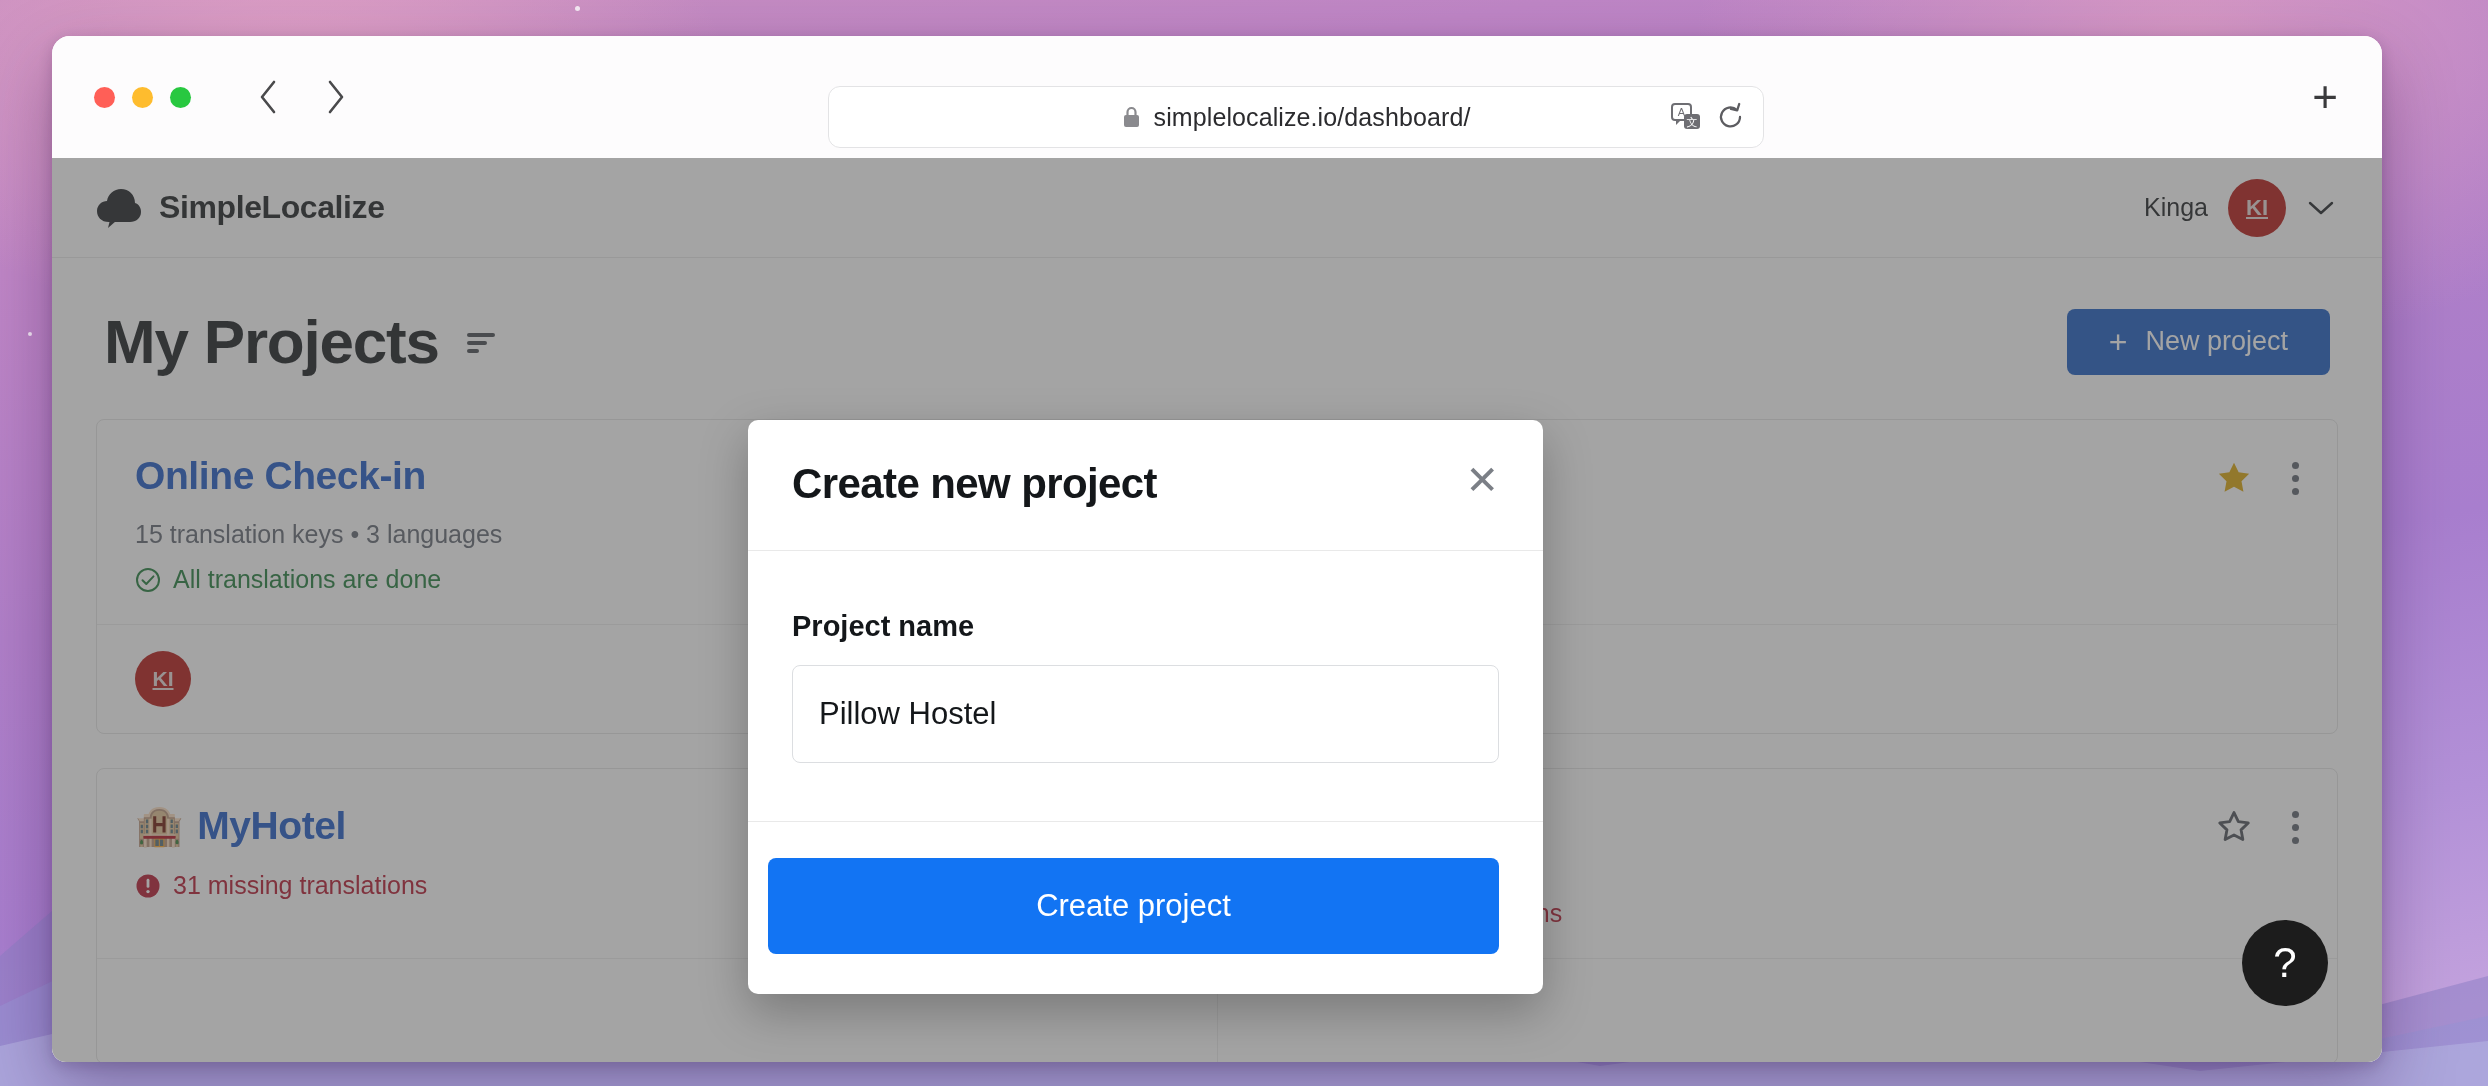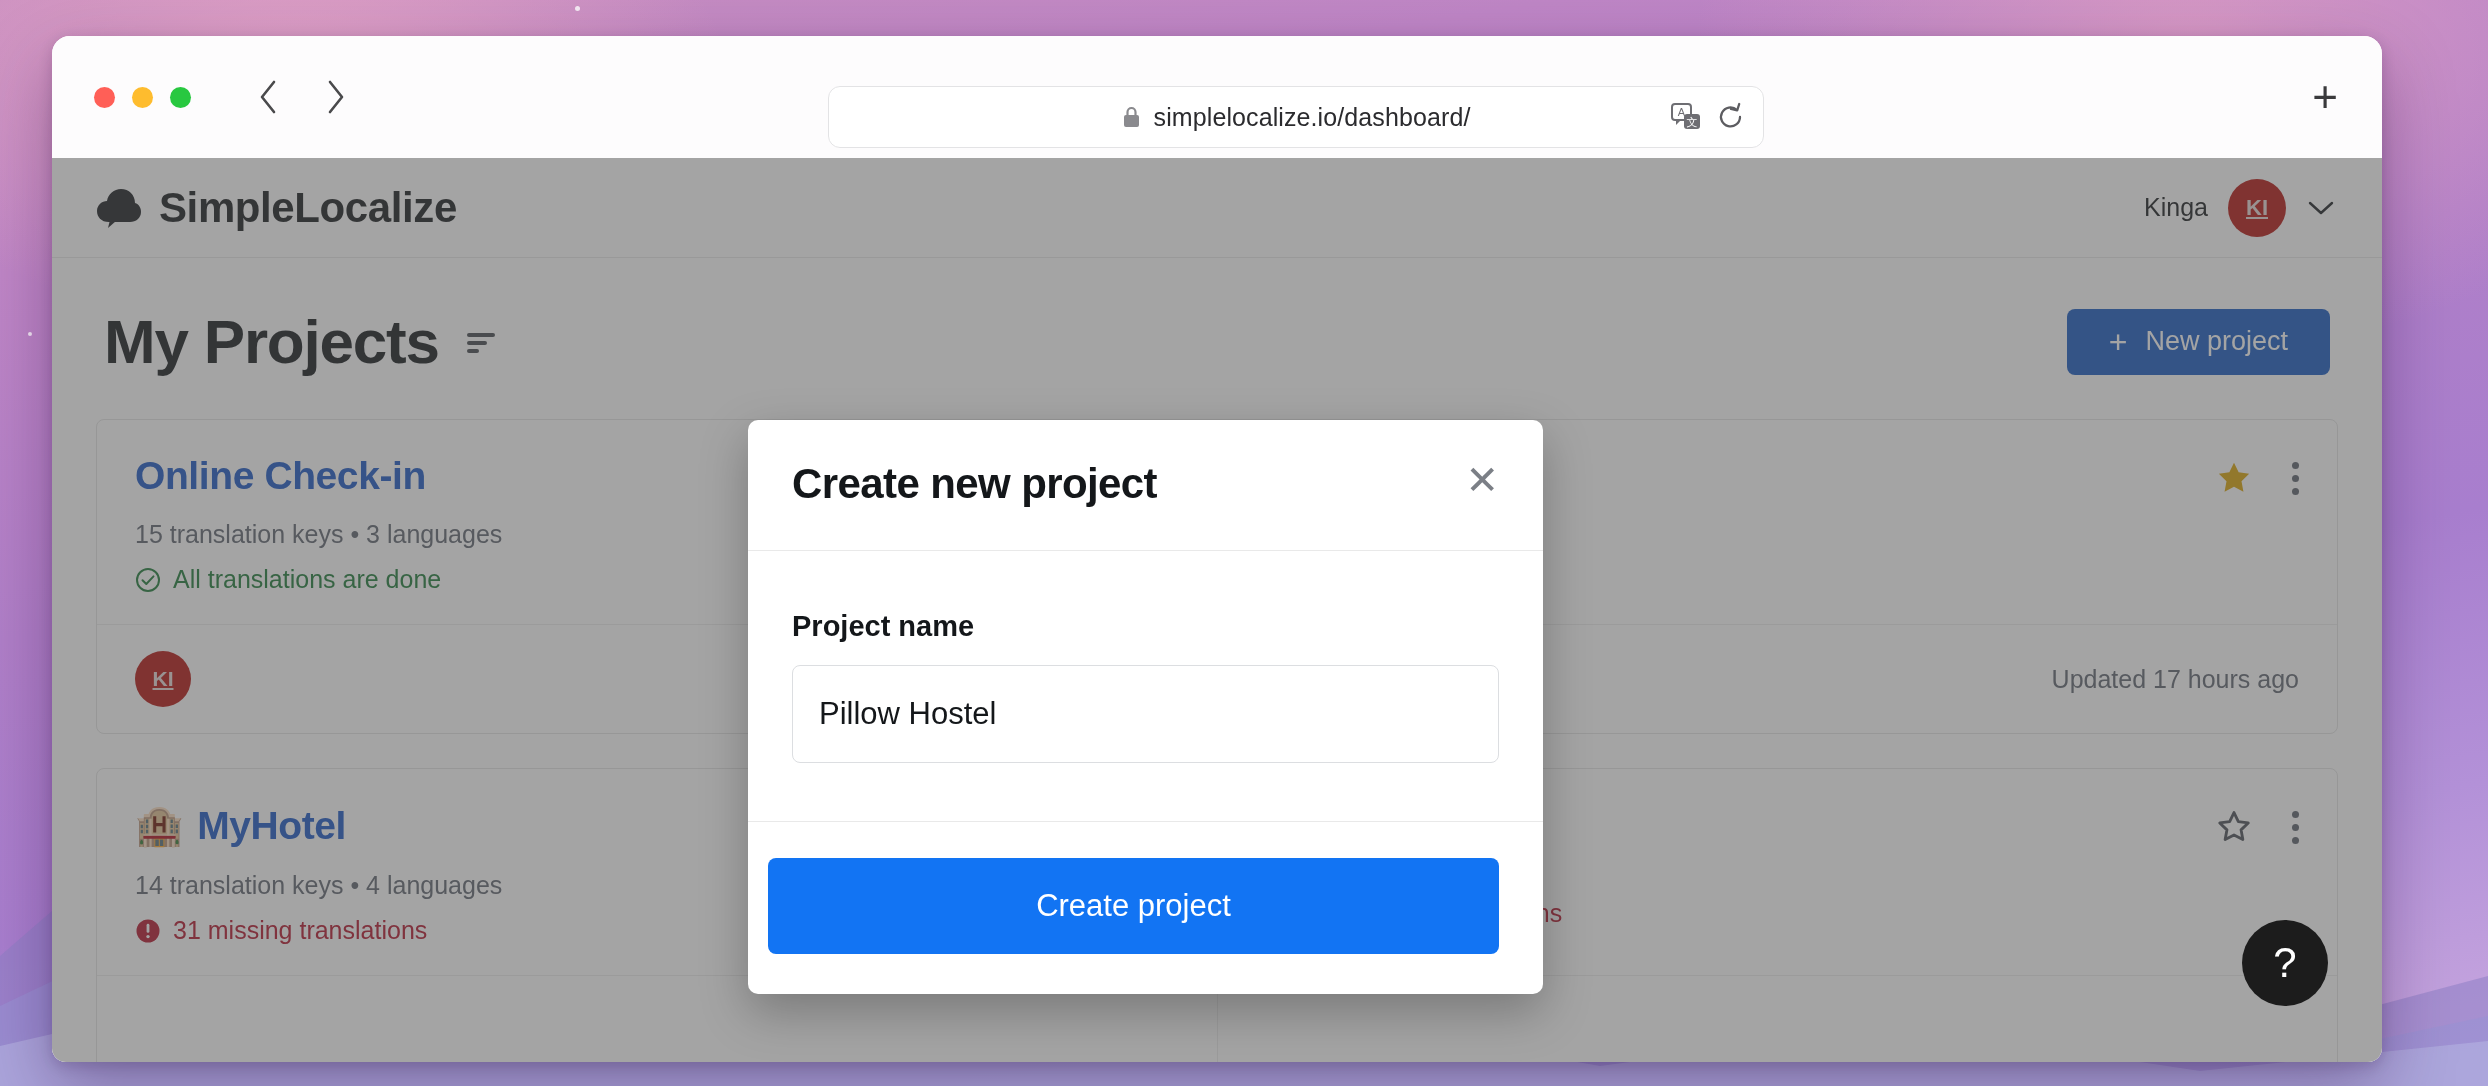--- a/index.html
+++ b/index.html
@@ -88,21 +88,21 @@
   .app { position: absolute; inset: 0; }
 
   .app-header {
     height: 100px;
     border-bottom: 1px solid #e8e8e8;
     display: flex; align-items: center; justify-content: space-between;
     padding: 0 46px 0 44px;
     background: #fff;
   }
   .brand { display: flex; align-items: center; gap: 17px; }
-  .brand-name { font-size: 42px; font-weight: 700; color: #16191c; letter-spacing: -0.4px; }
+  .brand-name { font-size: 32px; font-weight: 700; color: #16191c; letter-spacing: -0.4px; }
 
   .user-area { display: flex; align-items: center; gap: 20px; }
   .user-name { font-size: 25px; color: #16191c; }
   .avatar {
     width: 58px; height: 58px; border-radius: 50%;
     background: #b3140f;
     color: #e8d9d8; font-size: 22px; font-weight: 600;
     display: flex; align-items: center; justify-content: center; text-decoration: underline;
   }
   .avatar.sm { width: 56px; height: 56px; font-size: 21px; }
@@ -343,34 +343,30 @@
                         <i></i>
                       </span>
                   </span>
                 </div>
               </div>
             </div>
             <div class="card-foot">
               <div class="foot-cell">
                 <span class="avatar sm">KI</span>
               </div>
-              <div class="foot-cell">
-                <span class="updated">Updated 17 hours ago</span>
-              </div>
             </div>
           </div>
 
           <div class="card">
             <div class="card-grid">
               <div class="card-cell">
                 <div class="proj-title">
                   <span>🏨</span>
                   <span>MyHotel</span>
                 </div>
-                <div class="proj-meta">14 translation keys • 4 languages</div>
                 <div class="proj-status err">
                   <svg width="26" height="26" viewBox="0 0 26 26">
                     <circle cx="13" cy="13" r="11.5" fill="#b3142b"></circle>
                     <rect x="11.6" y="5.8" width="2.8" height="9" rx="1.4" fill="#fff"></rect>
                     <circle cx="13" cy="18.6" r="1.7" fill="#fff"></circle>
                   </svg>
                   <span>31 missing translations</span>
                 </div>
               </div>
               <div class="card-cell">

